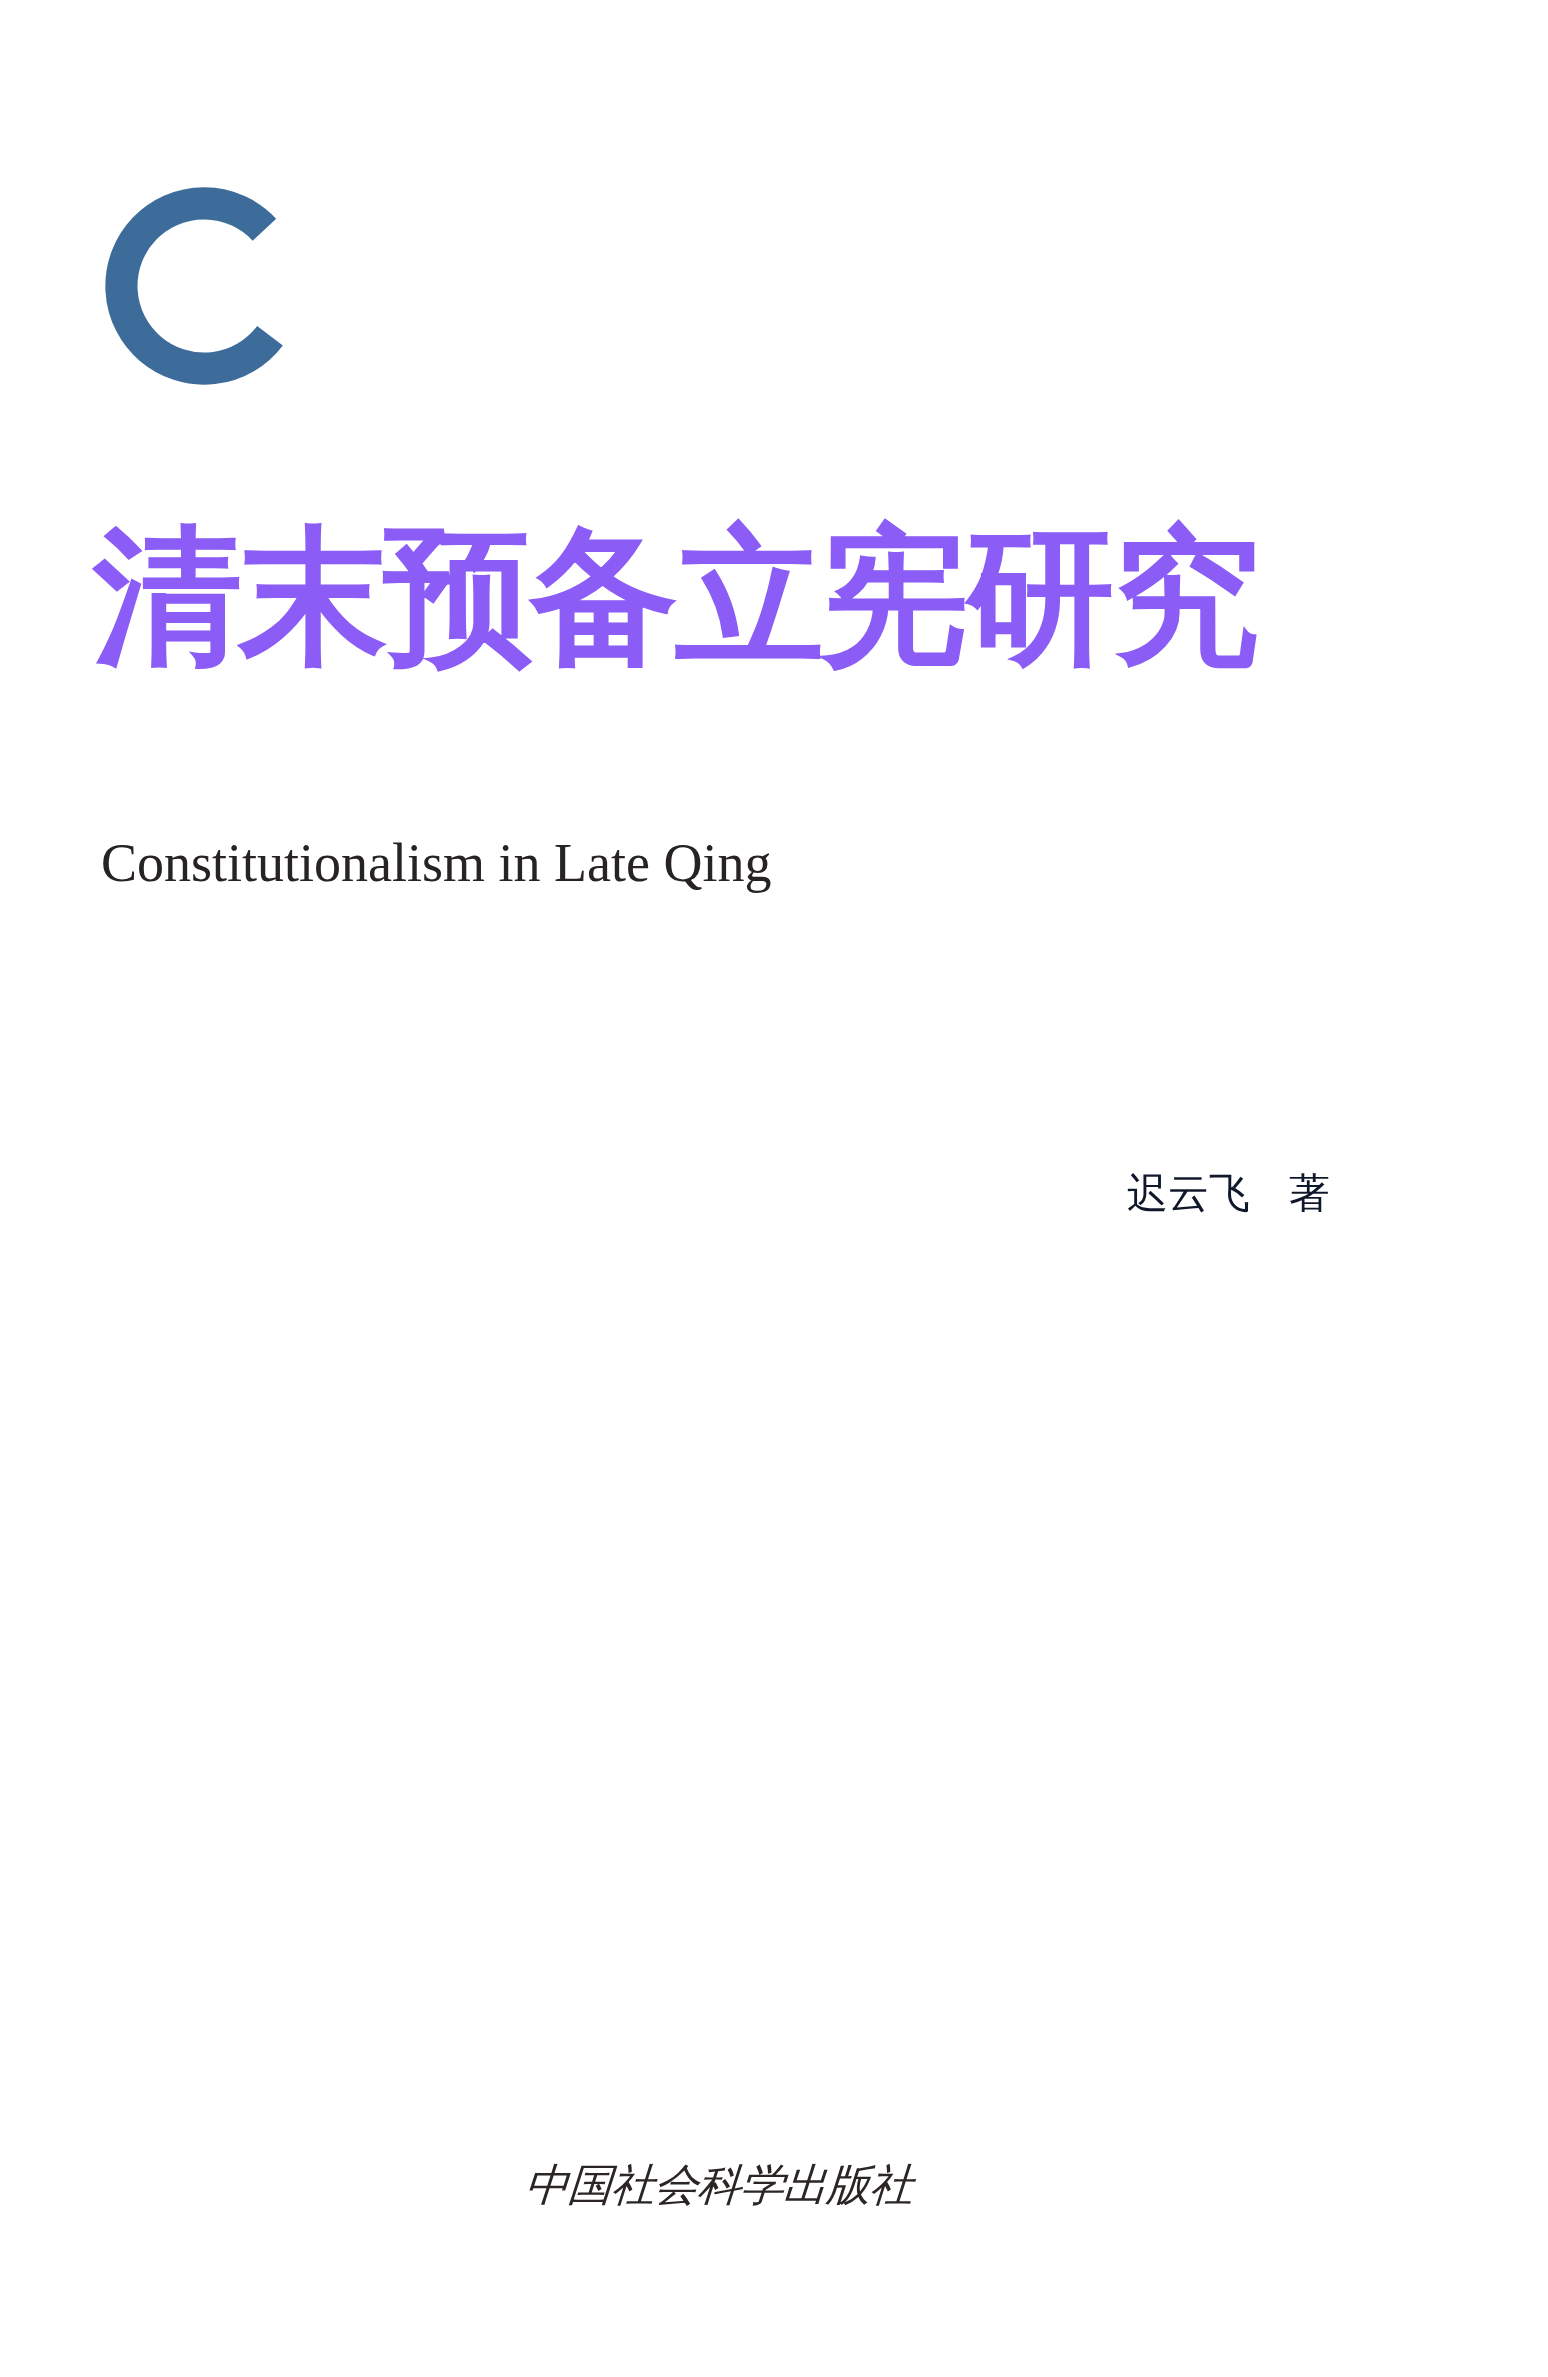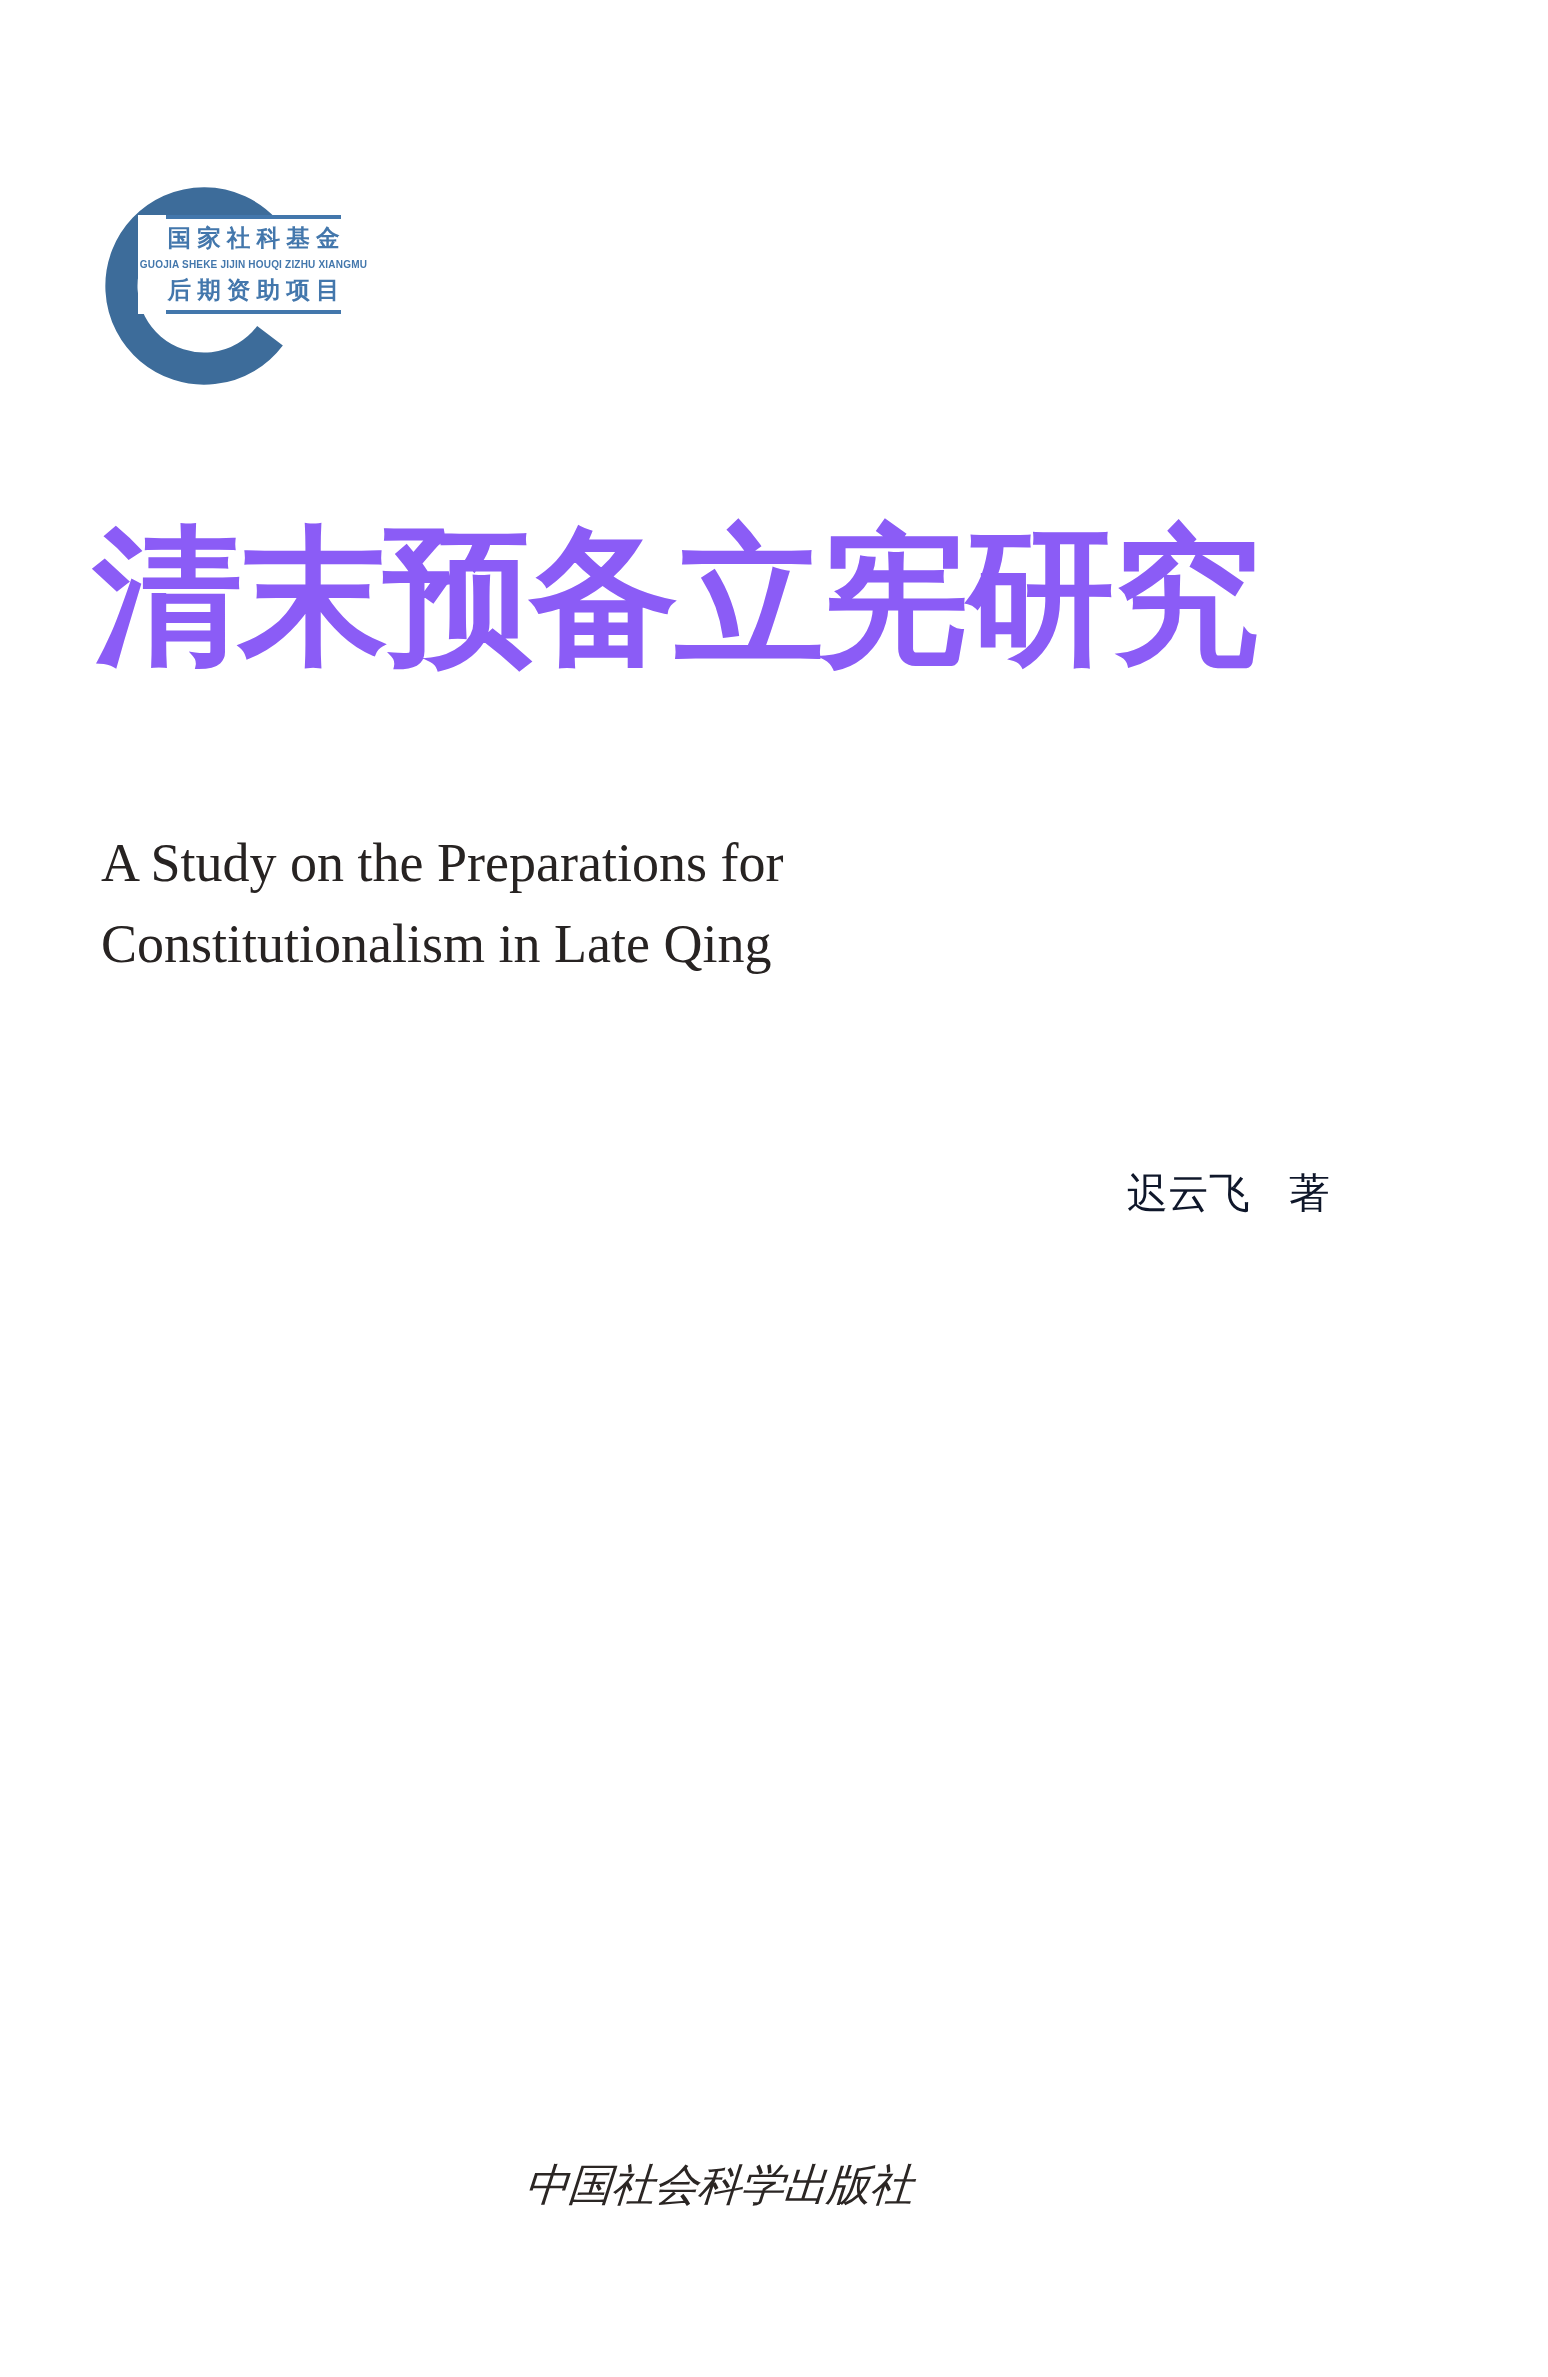--- a/index.html
+++ b/index.html
@@ -126,33 +126,25 @@
 </style>
 </head>
 <body>
 
 <div class="page">
 
   <div class="logo">
     <svg class="logo-ring" viewBox="0 0 230 230">
       <path d="M 184.5 50.2 A 95 95 0 1 0 190.9 172.2" fill="none" stroke-width="37" stroke-linecap="butt" stroke="#3d6c9a"></path>
     </svg>
-    <div class="logo-panel">
-      <div class="logo-rule"></div>
-      <div class="logo-zh">国家社科基金</div>
-      <div class="logo-pinyin">GUOJIA SHEKE JIJIN HOUQI ZIZHU XIANGMU</div>
-      <div class="logo-zh">后期资助项目</div>
-      <div class="logo-rule"></div>
-    </div>
   </div>
 
   <div class="book-title">清末预备立宪研究</div>
 
   <div class="book-subtitle">
-    <div>A Study on the Preparations for</div>
     <div>Constitutionalism in Late Qing</div>
   </div>
 
   <div class="author-line">
     <span>迟云飞</span><span class="author-gap"></span><span>著</span>
   </div>
 
   <div class="publisher-line">中国社会科学出版社</div>
 
 </div>

